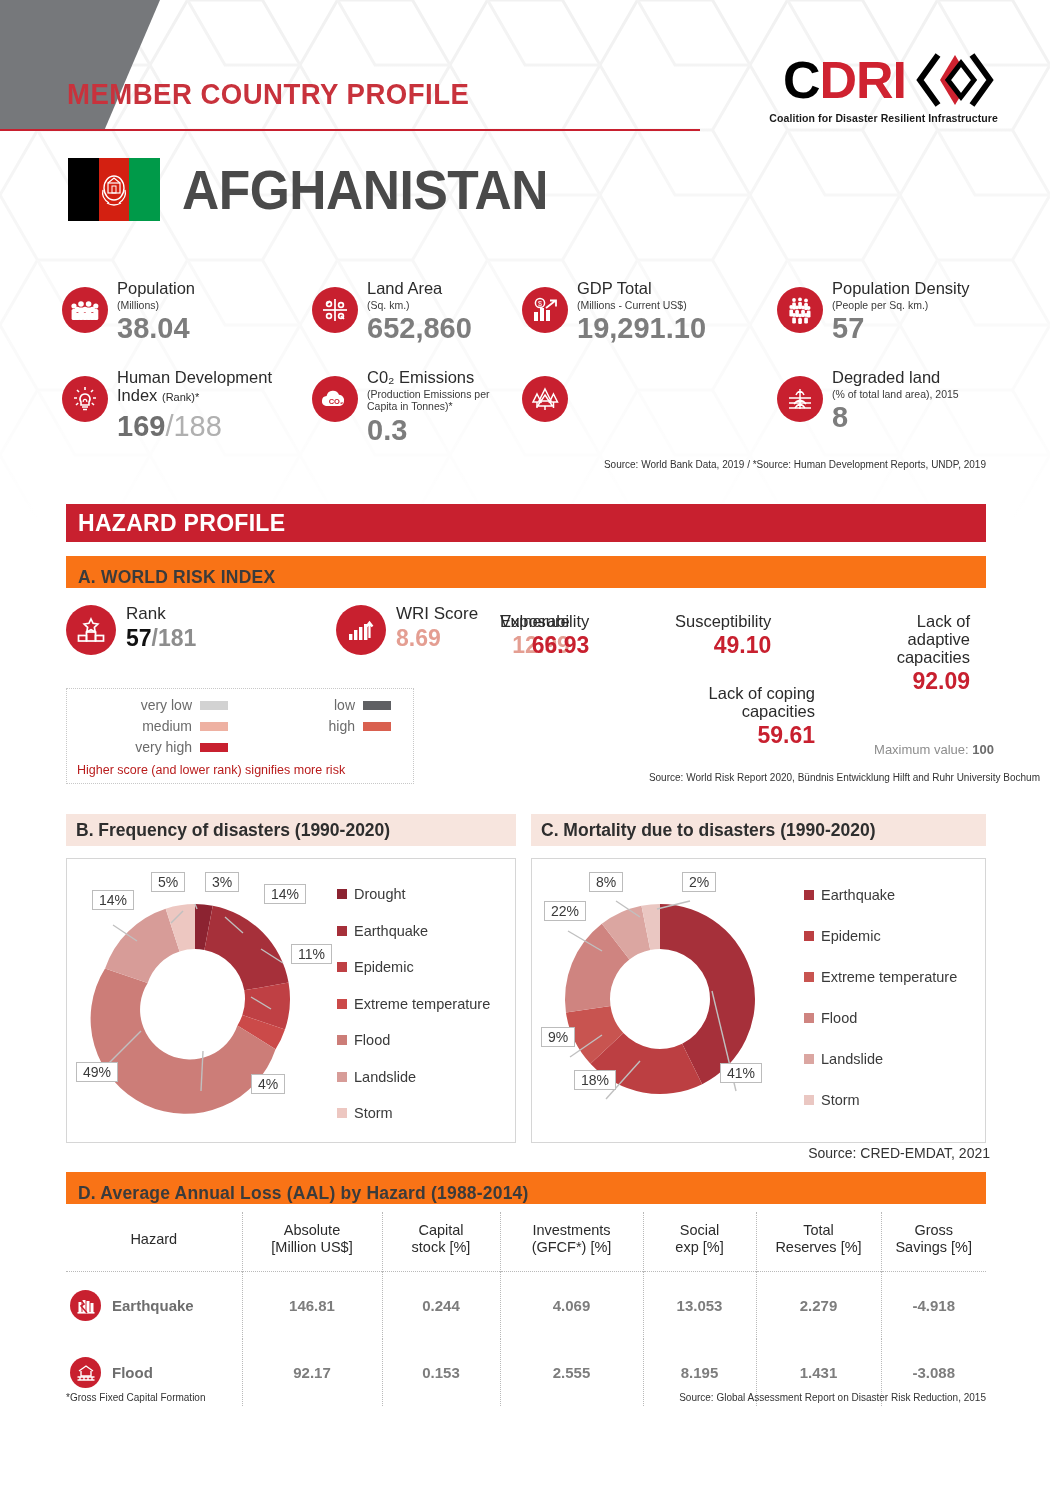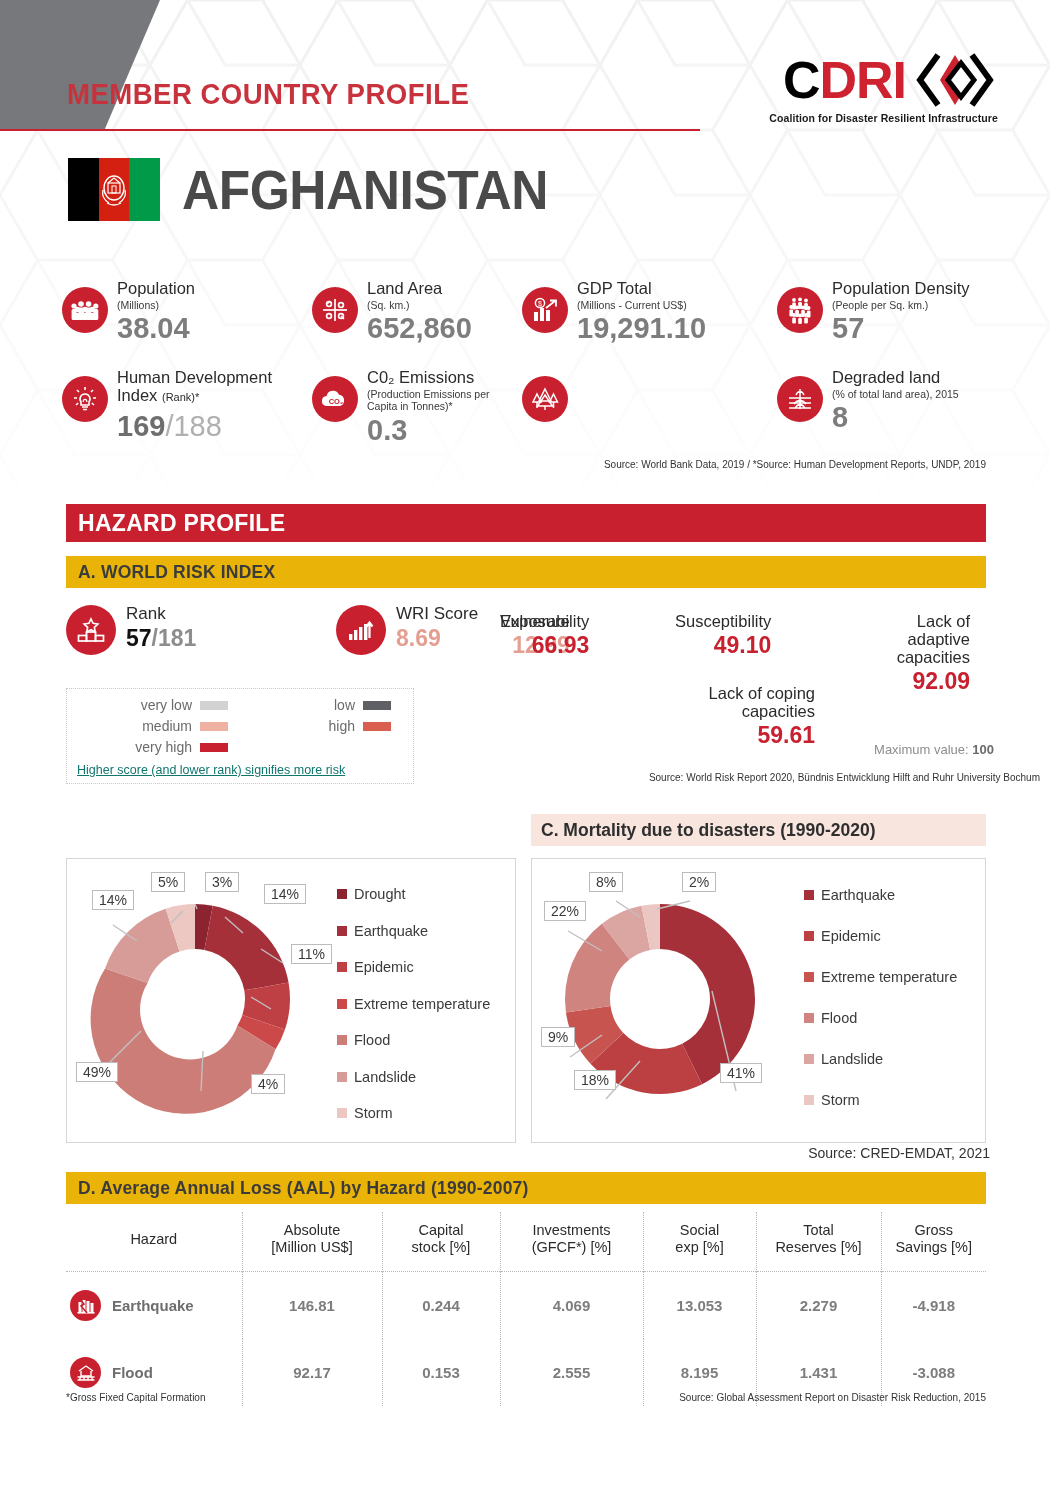--- a/index.html
+++ b/index.html
@@ -79,21 +79,21 @@
 
   
   .hazard-bar {
     position:absolute; left: 66px; top: 504px; width: 920px; height: 38px;
     background: #c8202f; z-index: 4; display:flex; align-items:center;
   }
   .hazard-bar span { color:#fff; font-size: 23px; font-weight: bold; letter-spacing: 0.3px; padding-left: 12px; }
 
   .sub-bar {
     position:absolute; left: 66px; width: 920px; height: 32px;
-    background: #eab308; z-index: 4; display:flex; align-items:center;
+    background: #f97316; z-index: 4; display:flex; align-items:flex-end;
   }
   .sub-bar span { color:#3b3b3b; font-size: 17.5px; font-weight: bold; padding-left: 12px; letter-spacing: 0.2px; }
 
   
   .wri { position: absolute; left: 66px; top: 605px; width: 930px; z-index:4; }
   .wri-top { display:flex; }
   .wri-item { display:flex; align-items:flex-start; }
   .wri-icon {
     width: 50px; height:50px; border-radius:50%; background:#c8202f; flex:0 0 50px;
     display:flex; align-items:center; justify-content:center; margin-right:10px;
@@ -104,21 +104,21 @@
   .v-red { color:#c8202f; } .v-salmon { color:#e49e92; }
 
   .legend-box {
     position:absolute; left:66px; top:688px; width: 348px; height: 96px;
     border: 1.6px dotted #c8c8c8; z-index:4; padding: 8px 10px;
   }
   .legend-grid { display:grid; grid-template-columns: 1fr 1fr; row-gap: 5px; }
   .legend-cell { display:flex; align-items:center; justify-content:flex-end; padding-right: 12px; }
   .legend-cell span { font-size: 14px; color:#6b6b6b; margin-right: 8px; }
   .swatch { width: 28px; height: 9px; display:inline-block; }
-  .legend-note { font-size: 12.5px; color:#0f766e; margin-top: 8px; text-decoration: underline; }
+  .legend-note { font-size: 12.5px; color:#b91c1c; margin-top: 8px; }
 
   .wri-metrics { position:absolute; left: 500px; top: 612px; width: 500px; z-index:4;text-align:right; }
   .wm-col { position:absolute; }
   .wm-lbl { font-size: 16.5px; color:#2b2b2b; line-height:1.1; }
   .wm-val { font-size: 23px; font-weight:bold; line-height:1.15; margin-top:2px; }
   .max-note { position:absolute; right: 6px; top: 130px; font-size: 13px; color:#8d8d8d; }
   .max-note b { color:#6b6b6b; }
   .wri-src { position:absolute; right: 10px; top: 772px; font-size: 10px; color:#333; z-index:4; }
 
   
@@ -503,20 +503,23 @@
     <div class="wm-col" style="left:350px; top:0; width:120px">
       <div class="wm-lbl">Lack of adaptive capacities</div>
       <div class="wm-val v-red">92.09</div>
     </div>
     <div class="max-note">
       <span>Maximum value: </span><b>100</b>
     </div>
   </div>
   <div class="wri-src">Source: World Risk Report 2020, Bündnis Entwicklung Hilft and Ruhr University Bochum</div>
 
+  <div class="chart-title" style="left:66px; top:814px; width:450px">
+    <span>B. Frequency of disasters (1990-2020)</span>
+  </div>
   <div class="chart-box" style="left:66px; top:858px; width:450px; height:285px">
     <svg width="240" height="240" viewBox="0 0 240 240" style="position:absolute; left:8px; top:20px">
       <g transform="translate(120,120)">
 
         <path d="M0 -95 A95 95 0 0 1 17.77 -93.32 L9.35 -49.12 A50 50 0 0 0 0 -50 Z" fill="#8c2331"></path>
 
         <path d="M17.77 -93.32 A95 95 0 0 1 93.55 -16.43 L49.24 -8.65 A50 50 0 0 0 9.35 -49.12 Z" fill="#a6303a"></path>
 
         <path d="M93.55 -16.43 A95 95 0 0 1 89.97 30.48 L47.35 16.04 A50 50 0 0 0 49.24 -8.65 Z" fill="#bf4044"></path>
 
@@ -640,21 +643,21 @@
       <div class="cl-item">
           <i class="cl-sw" style="background:#eac7c2"></i>
           <span class="cl-tx">Storm</span>
         </div>
     </div>
   </div>
 
   <div class="chart-src" style="right:60px; top:1145px">Source: CRED-EMDAT, 2021</div>
 
   <div class="sub-bar" style="top:1172px">
-    <span>D.  Average Annual Loss (AAL) by Hazard (1990-2007)</span>
+    <span>D.  Average Annual Loss (AAL) by Hazard (1988-2014)</span>
   </div>
 
   <div class="tbl-wrap">
     <table class="aal">
       <thead>
         <tr>
           <th style="width:176px">
             <div>Hazard</div>
           </th>
           <th style="width:140px">

